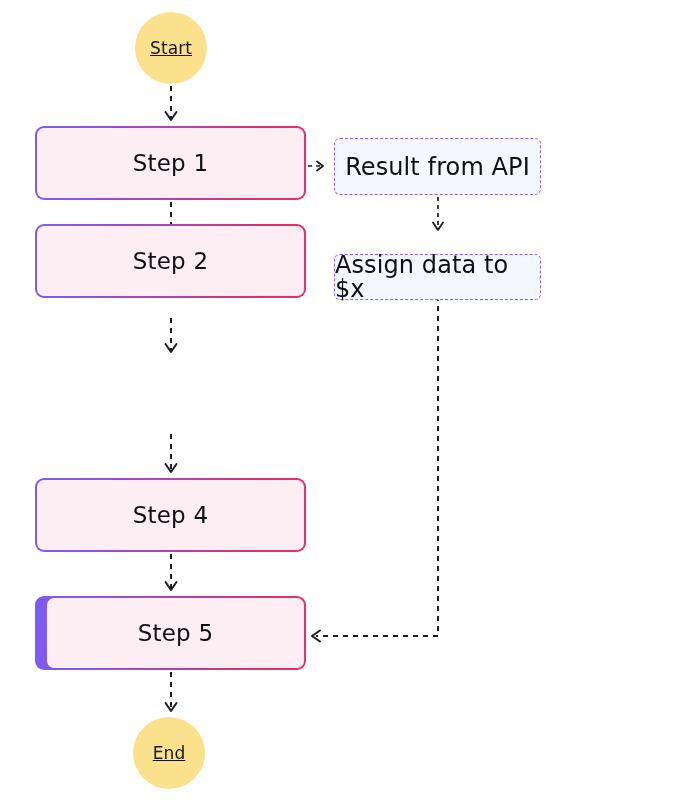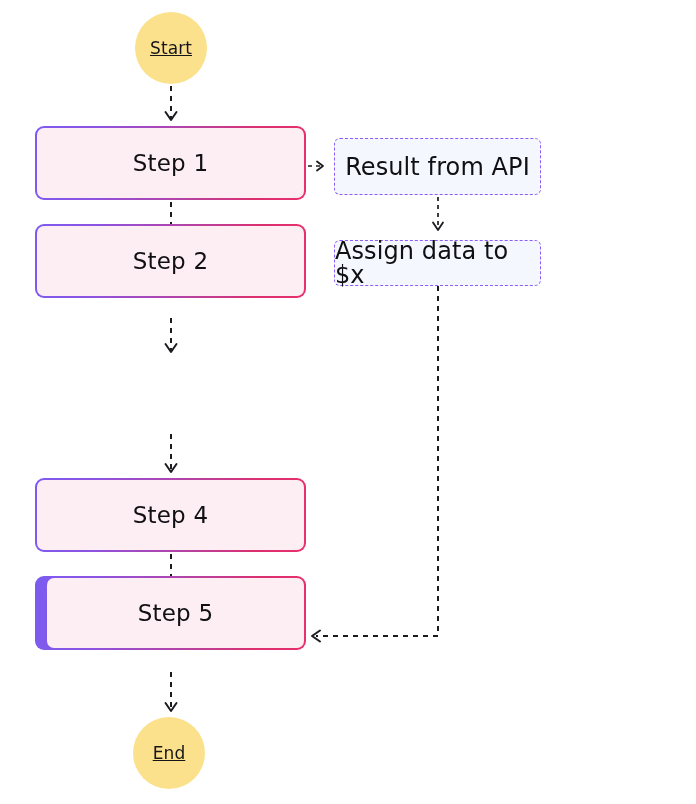--- a/index.html
+++ b/index.html
@@ -63,21 +63,21 @@
   .step-box .s-label {
     font-size: 23px;
     color: #101014;
     line-height: 1;
     letter-spacing: 0.2px;
   }
   #step-1 { top: 126px; text-align: center; }
   #step-2 { top: 224px; }
   #step-3 { top: 358px; }
   #step-4 { top: 478px; }
-  #step-5 { top: 576px; padding-left: 12px; }
+  #step-5 { top: 596px; padding-left: 12px; }
 
   
   .note-box {
     position: absolute;
     left: 334px;
     width: 207px;
     border: 1.6px dashed #8b5cf6;
     border-radius: 6px;
     background: #f4f7fd;
     display: flex;
@@ -85,21 +85,21 @@
     justify-content: center;
     box-sizing: border-box;
   }
   .note-box .n-label {
     font-size: 24px;
     color: #101014;
     line-height: 1;
     letter-spacing: 0.1px;
   }
   #note-result { top: 138px; height: 57px; }
-  #note-assign { top: 240px; height: 46px; }
+  #note-assign { top: 254px; height: 46px; }
 
   
   .conn-svg {
     position: absolute;
     left: 0;
     top: 0;
     width: 696px;
     height: 804px;
     pointer-events: none;
   }

